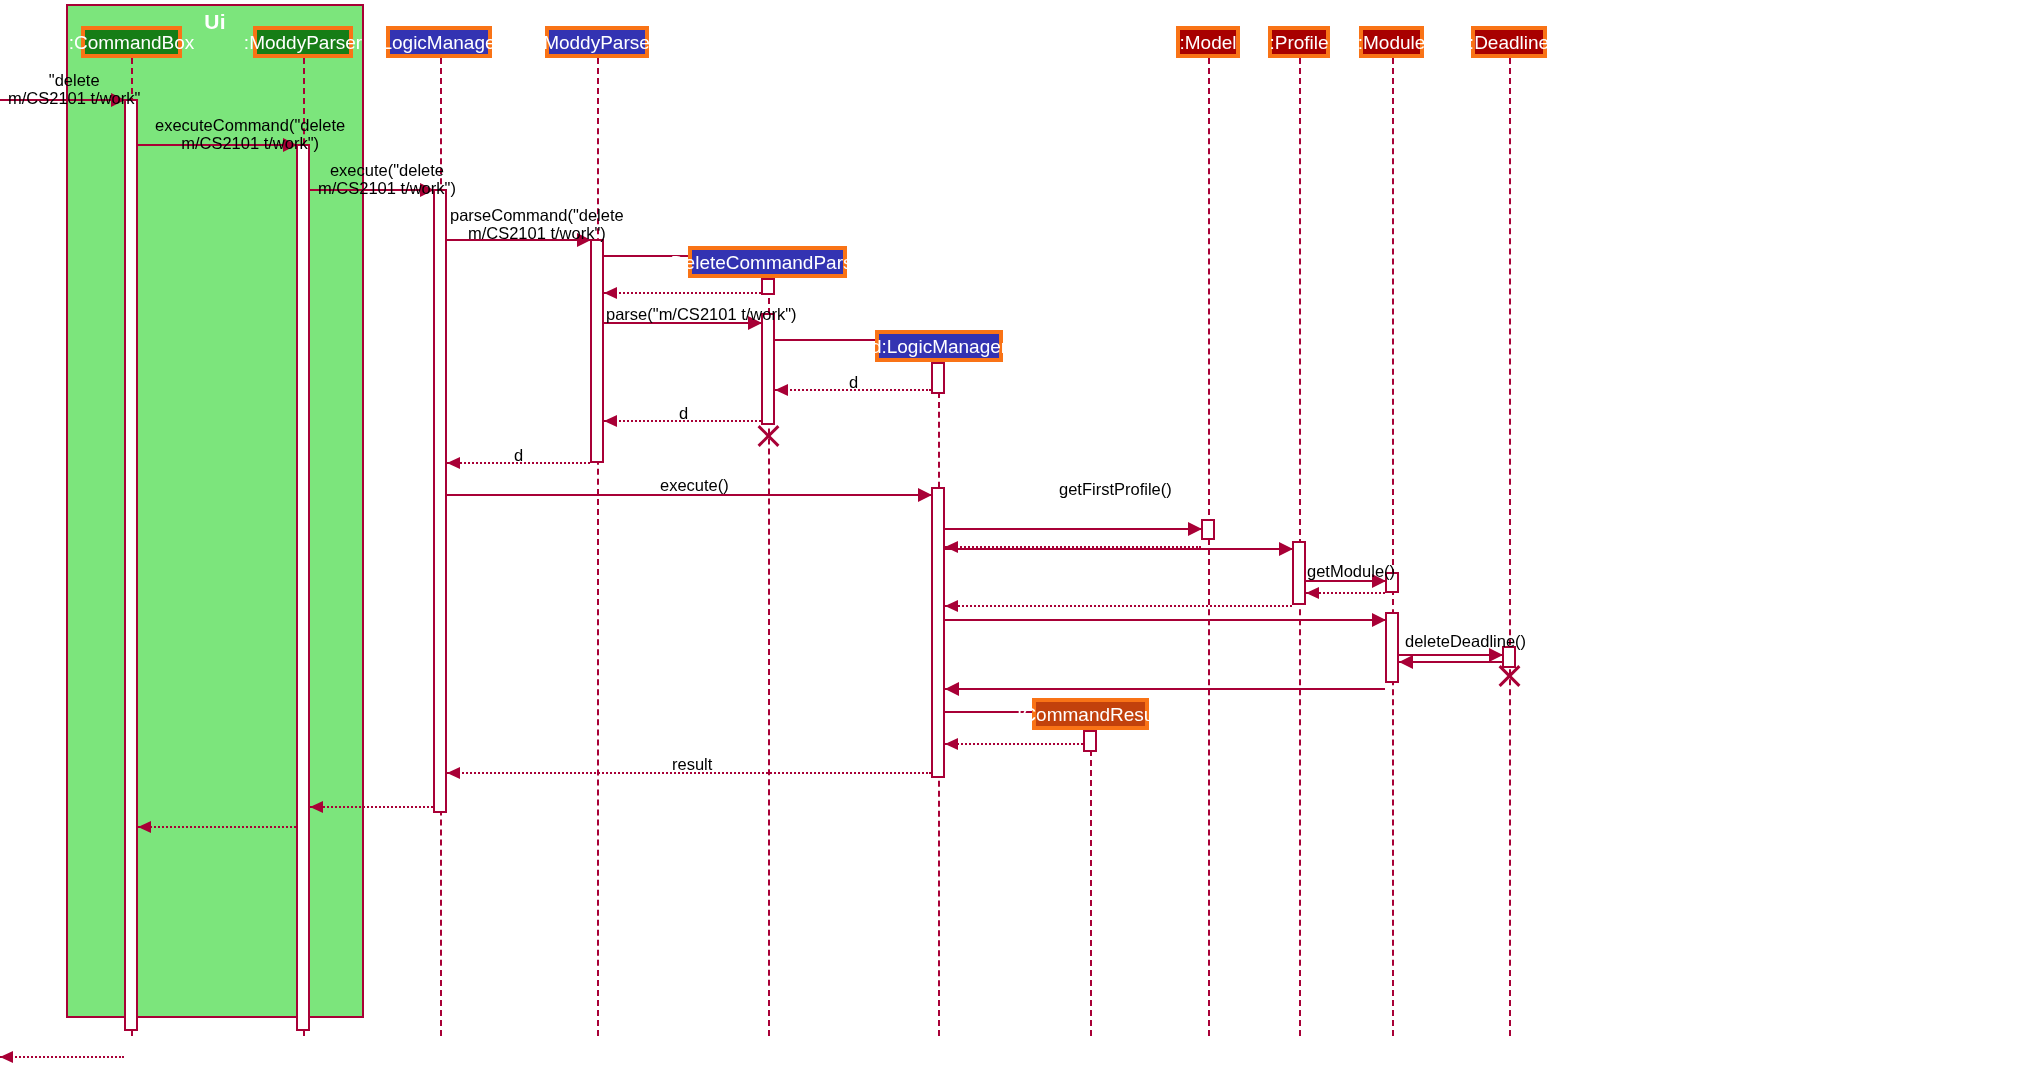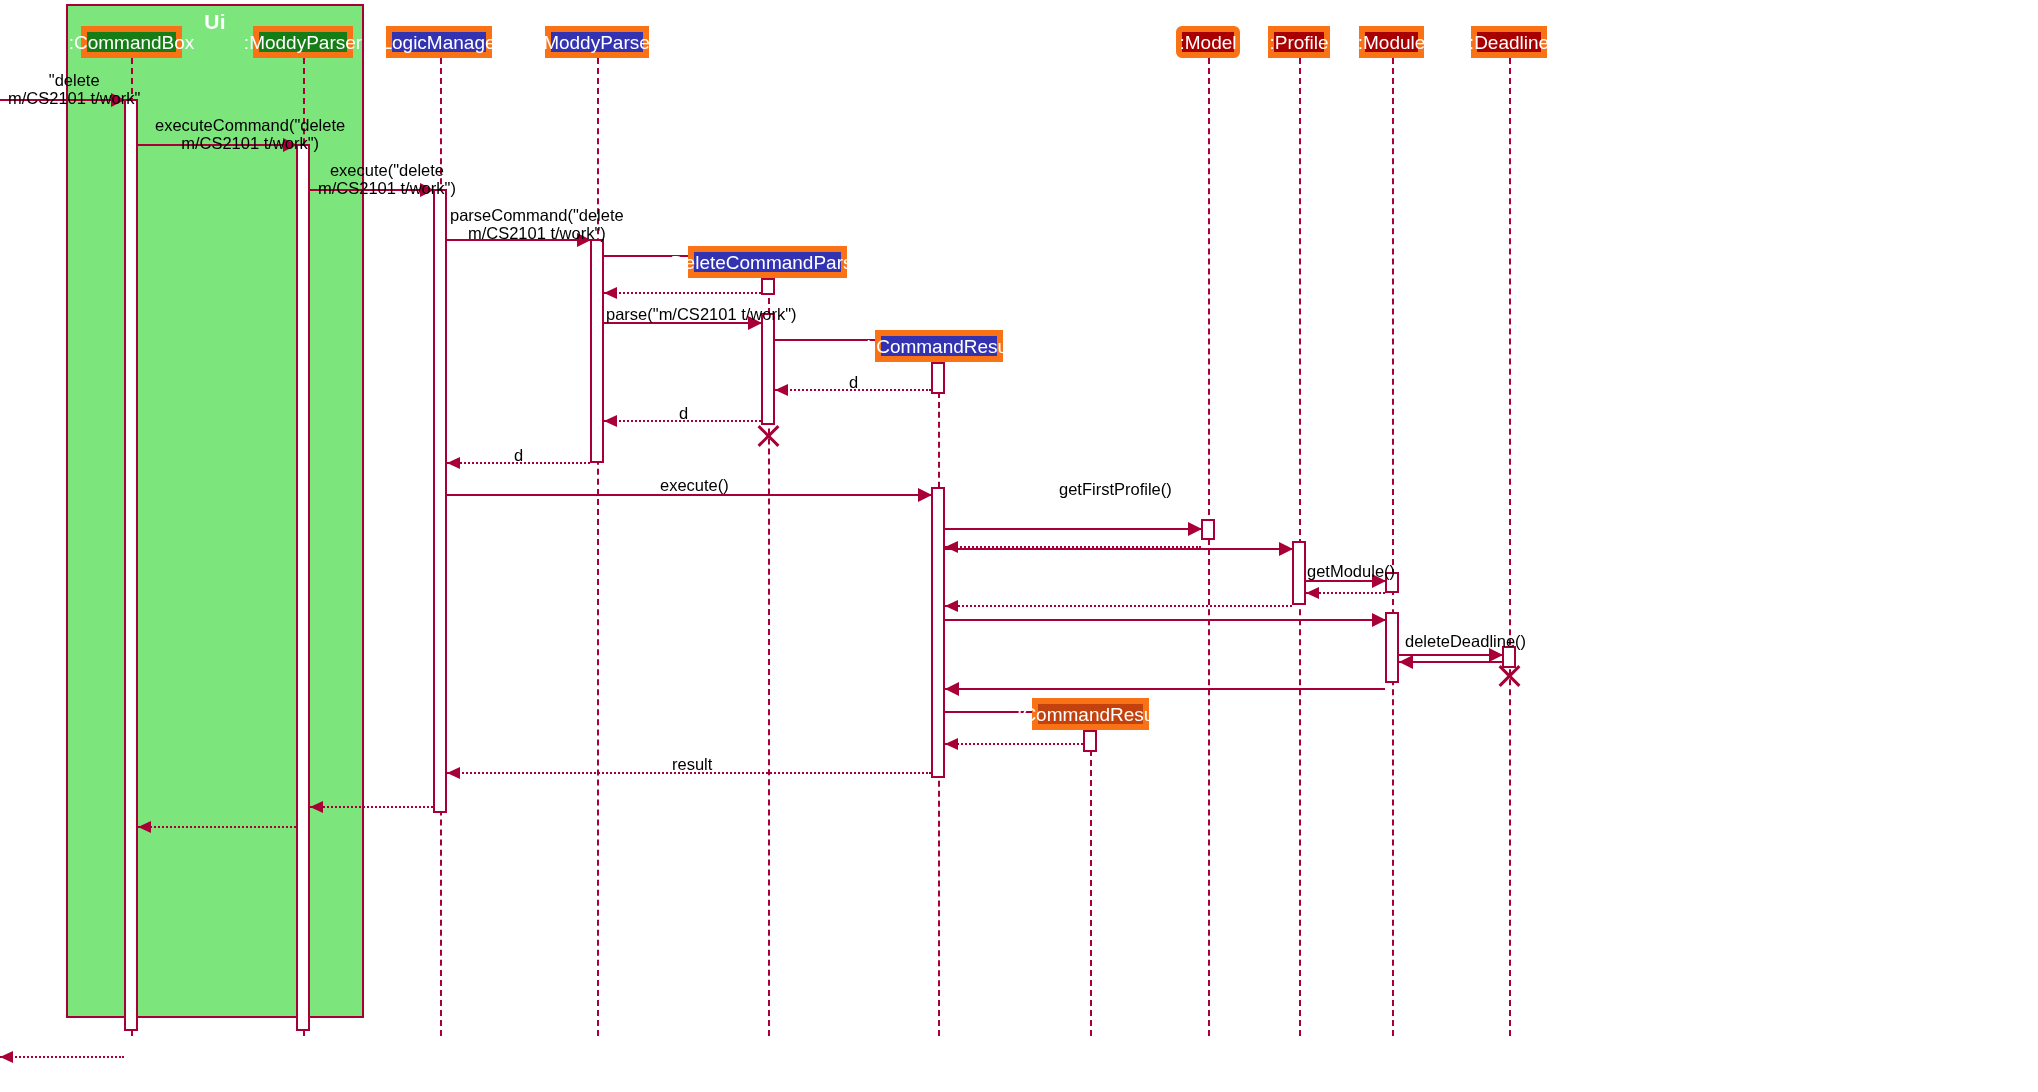--- a/index.html
+++ b/index.html
@@ -34,21 +34,21 @@
     letter-spacing: 0.2px;
   }
   .lifeline {
     position: absolute;
     width: 0;
     border-left: 2px dashed #A80036;
   }
   .participant {
     position: absolute;
     box-sizing: border-box;
-    border: 6px solid #f97316;
+    border: 4px solid #f97316;
     color: #ffffff;
     font-size: 19px;
     line-height: 1;
     display: flex;
     align-items: center;
     justify-content: center;
     padding: 0 9px;
     white-space: nowrap;
   }
   .activation {
@@ -225,26 +225,26 @@
     <div class="participant" style="left: 386px; top: 26px; width: 106px; height: 32px; background: rgb(51, 51, 178);">
       <span>:LogicManager</span>
     </div>
     <div class="participant" style="left: 545px; top: 26px; width: 104px; height: 32px; background: rgb(51, 51, 178);">
       <span>:ModdyParser</span>
     </div>
     <div class="participant" style="left: 688px; top: 246px; width: 159px; height: 32px; background: rgb(51, 51, 178);">
       <span>:DeleteCommandParser</span>
     </div>
     <div class="participant" style="left: 875px; top: 330px; width: 128px; height: 32px; background: rgb(51, 51, 178);">
-      <span>d:CommandResult</span>
+      <span>d:LogicManager</span>
     </div>
     <div class="participant" style="left: 1032px; top: 698px; width: 117px; height: 32px; background: #c2410c;">
       <span>:CommandResult</span>
     </div>
-    <div class="participant" style="left: 1176px; top: 26px; width: 64px; height: 32px; background: rgb(168, 0, 0); border-radius: 6px;">
+    <div class="participant" style="left: 1176px; top: 26px; width: 64px; height: 32px; background: rgb(168, 0, 0);">
       <span>:Model</span>
     </div>
     <div class="participant" style="left: 1268px; top: 26px; width: 62px; height: 32px; background: rgb(168, 0, 0);">
       <span>:Profile</span>
     </div>
     <div class="participant" style="left: 1359px; top: 26px; width: 65px; height: 32px; background: rgb(168, 0, 0);">
       <span>:Module</span>
     </div>
     <div class="participant" style="left: 1471px; top: 26px; width: 76px; height: 32px; background: rgb(168, 0, 0);">
       <span>:Deadline</span>

